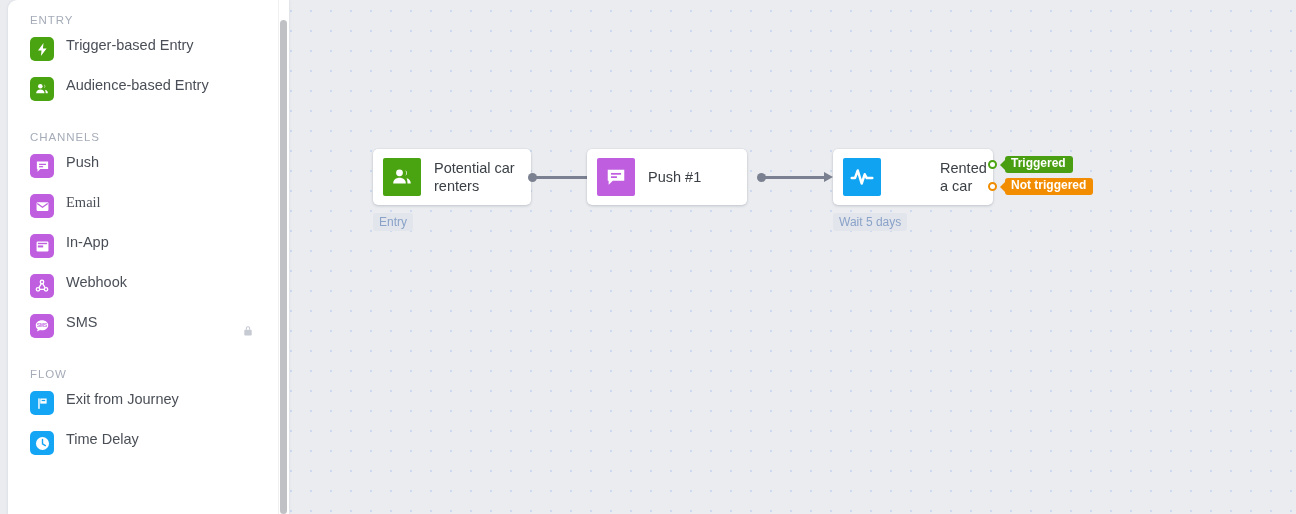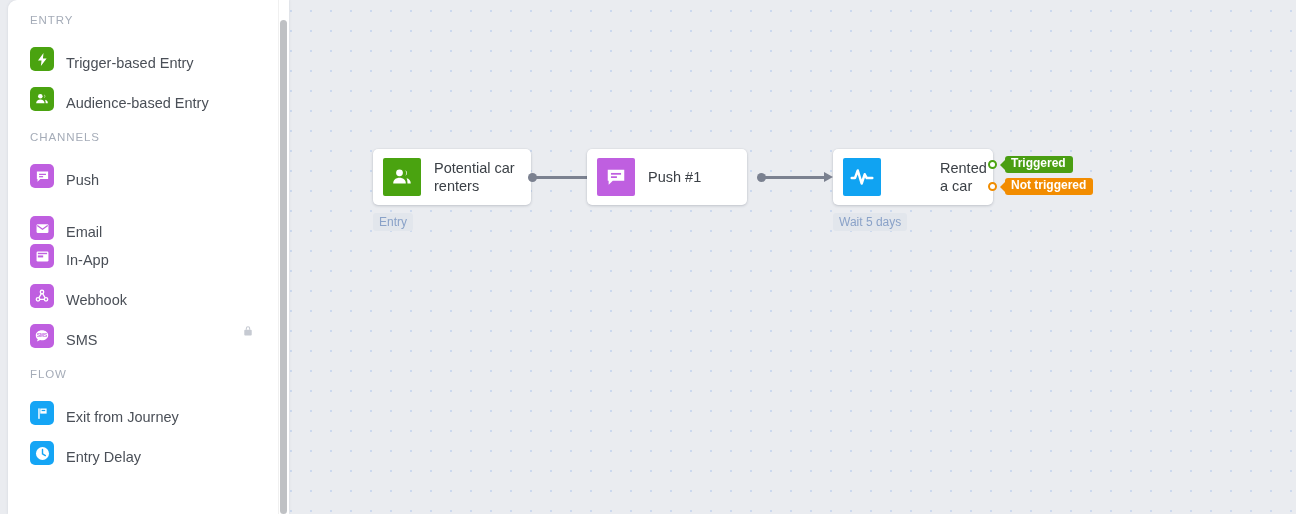--- a/index.html
+++ b/index.html
@@ -33,21 +33,21 @@
   .sb-section {
     font-size: 11.5px; letter-spacing: .9px; color: #a5acb8;
     padding: 0 0 0 22px; text-transform: uppercase;
   }
   .sb-sec-entry    { position: absolute; left: 0; top: 14px; }
   .sb-sec-channels { position: absolute; left: 0; top: 131px; }
   .sb-sec-flow     { position: absolute; left: 0; top: 368px; }
 
   .sb-item {
     position: absolute; left: 14px; width: 255px; height: 34px;
-    display: flex; align-items: flex-end; gap: 12px;
+    display: flex; align-items: flex-start; gap: 12px;
     padding-left: 8px; border-radius: 5px; cursor: pointer;
   }
   .sb-label { font-size: 14.5px; color: #4a4f57; white-space: nowrap; }
 
   .sb-ico {
     width: 24px; height: 24px; border-radius: 5px;
     display: flex; align-items: center; justify-content: center;
     flex: 0 0 24px;
   }
   .ico-green  { background: #4aa310; }
@@ -229,21 +229,21 @@
       <div class="sb-ico ico-purple">
         <svg width="15" height="15" viewBox="0 0 24 24" fill="#fff">
           <path d="M3 4h18v12H8.5L4 20.5V16H3z"></path>
           <rect x="6.5" y="7.6" width="11" height="2" fill="#bf5fe0"></rect>
           <rect x="6.5" y="11.3" width="6.5" height="2" fill="#bf5fe0"></rect>
         </svg>
       </div>
       <span class="sb-label">Push</span>
     </div>
 
-    <div class="sb-item" style="top:206px;">
+    <div class="sb-item" style="top:194px;font-family:Liberation Serif, serif;">
       <div class="sb-ico ico-purple">
         <svg width="15" height="15" viewBox="0 0 24 24" fill="#fff">
           <rect x="2.5" y="5" width="19" height="14" rx="2"></rect>
           <path d="M3.6 7.2 12 13.3l8.4-6.1" stroke="#bf5fe0" stroke-width="2.1" fill="none"></path>
         </svg>
       </div>
       <span class="sb-label">Email</span>
     </div>
 
     <div class="sb-item" style="top:234px;">
@@ -298,21 +298,21 @@
       <span class="sb-label">Exit from Journey</span>
     </div>
 
     <div class="sb-item" style="top:431px;">
       <div class="sb-ico ico-blue">
         <svg width="17" height="17" viewBox="0 0 24 24" fill="#fff">
           <circle cx="12" cy="12" r="9.2"></circle>
           <path d="M12 6.4v6.1l4 2.4" stroke="#15a5f5" stroke-width="2" fill="none" stroke-linecap="round"></path>
         </svg>
       </div>
-      <span class="sb-label">Entry Delay</span>
+      <span class="sb-label">Time Delay</span>
     </div>
 
   </div>
 
   <div id="sb-track"></div>
   <div id="sb-thumb"></div>
 
 </div>
 
 </body></html>

